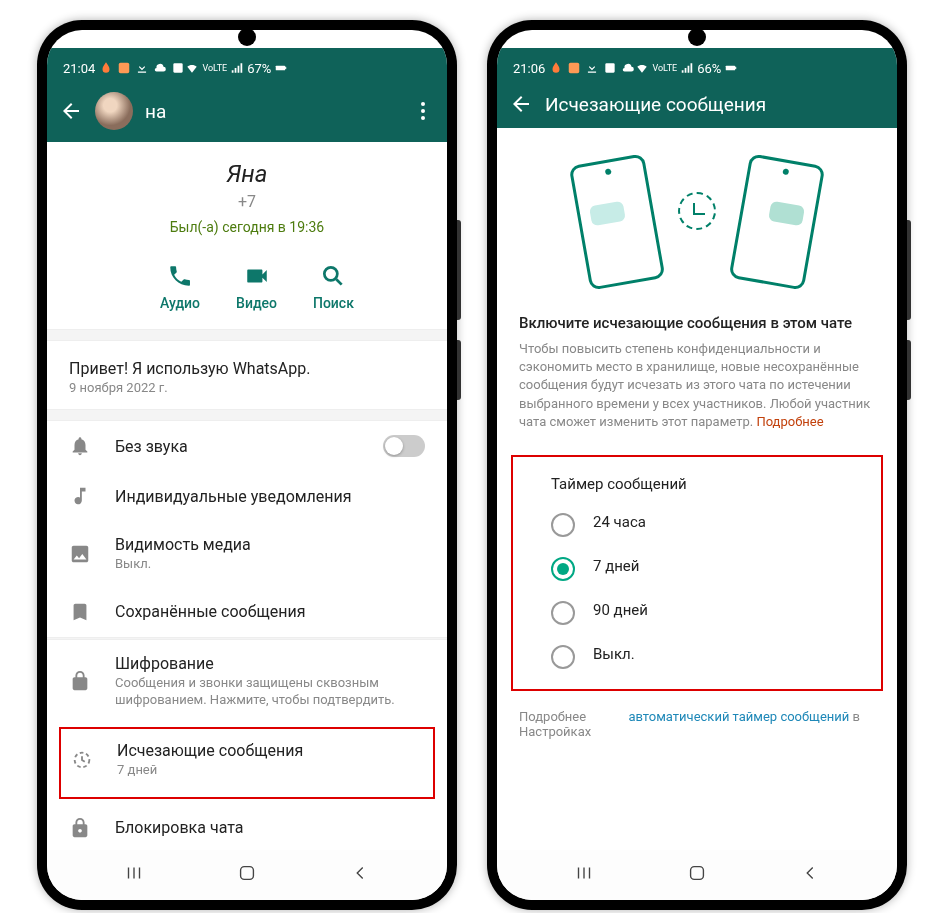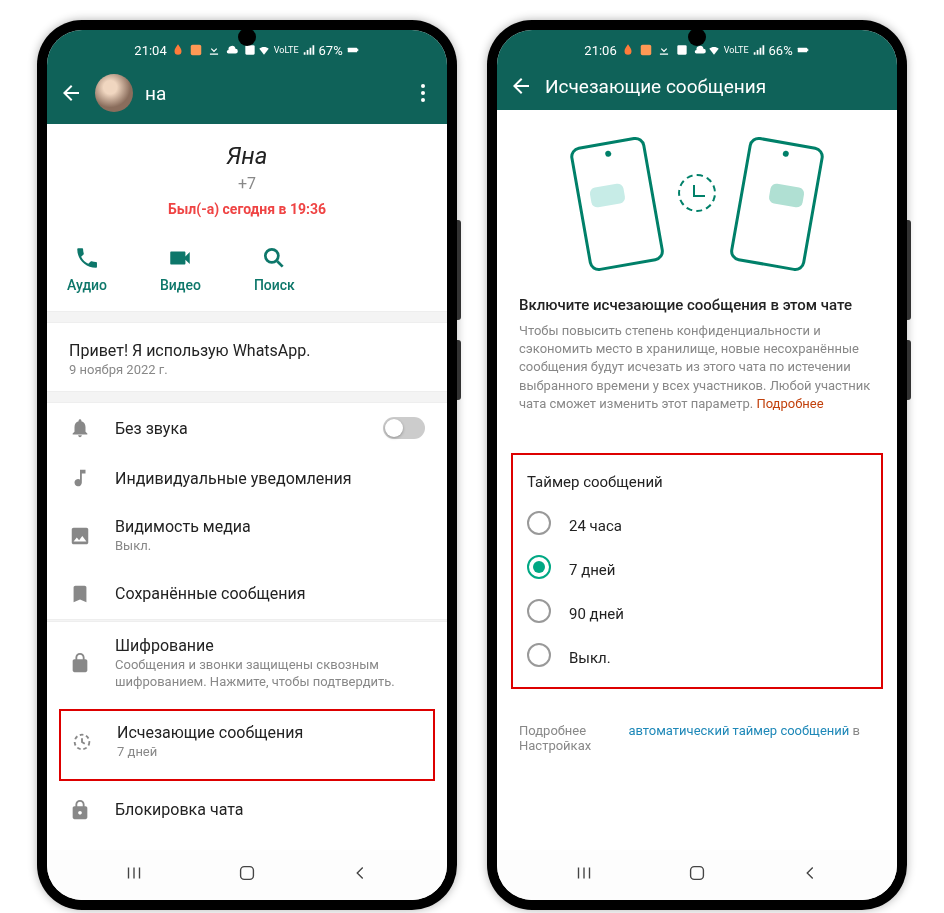--- a/index.html
+++ b/index.html
@@ -56,25 +56,26 @@
     top: 320px;
     width: 4px;
     height: 60px;
     background: #333;
     border-radius: 0 3px 3px 0;
   }
   .status-bar {
     background: #0f6259;
     color: #fff;
     display: flex;
-    justify-content: center;
+    justify-content: flex-start;
     align-items: center;
     padding: 8px 16px 4px 16px;
     font-size: 13px;
     height: 24px;
+    margin-top: 18px;
   }
   .status-left { display: flex; align-items: center; gap: 4px; }
   .status-right { display: flex; align-items: center; gap: 3px; }
   .status-icon { width: 14px; height: 14px; display: inline-block; }
   .header {
     background: #0f6259;
     color: #fff;
     display: flex;
     align-items: center;
     padding: 8px 12px 12px 12px;
@@ -96,25 +97,25 @@
   .header-title { font-size: 19px; font-weight: 400; flex: 1; }
   .header-title-large { font-size: 19px; font-weight: 400; flex: 1; }
   .dots-vert { width: 24px; height: 24px; }
   .content-scroll { flex: 1; overflow-y: auto; background: #fff; }
   .profile-header {
     text-align: center;
     padding: 18px 20px 14px 20px;
   }
   .profile-name { font-size: 24px; color: #222; font-weight: 400; margin-bottom: 4px; font-style: italic; }
   .profile-phone { font-size: 16px; color: #888; margin-bottom: 8px; }
-  .profile-status { font-size: 14px; color: #ef4444; font-weight: bold; }
+  .profile-status { font-size: 14px; color: #4d7c0f; }
   .action-row {
     display: flex;
-    justify-content: flex-start;
-    gap: 53px;
+    justify-content: center;
+    gap: 36px;
     padding: 14px 0 18px 0;
     margin-left: 20px;
   }
   .action-item { text-align: center; color: #0d776a; cursor: pointer; }
   .action-icon { width: 26px; height: 26px; margin: 0 auto 6px auto; display: block; }
   .action-label { font-size: 14px; font-weight: 500; }
   .divider { height: 10px; background: #f4f4f4; border-top: 1px solid #eee; border-bottom: 1px solid #eee; }
   .section-block { padding: 18px 22px 14px 22px; }
   .about-text { font-size: 16px; color: #222; margin-bottom: 2px; }
   .about-date { font-size: 13px; color: #888; }
@@ -211,21 +212,21 @@
     transform: translate(-4px,-8px);
   }
   .desc-block { padding: 10px 22px 18px 22px; }
   .desc-title { font-size: 15px; color: #222; font-weight: 500; margin-bottom: 8px; }
   .desc-text { font-size: 13px; color: #888; line-height: 1.4; }
   .desc-link { color: #c2410c; }
   .radio-section { padding: 8px 0 10px 0; }
   .radio-title { font-size: 15px; color: #222; padding: 10px 14px; }
   .radio-item {
     display: flex;
-    align-items: flex-end;
+    align-items: flex-start;
     gap: 18px;
     padding: 10px 14px;
     cursor: pointer;
   }
   .radio-circle {
     width: 20px; height: 20px;
     border: 2px solid #999;
     border-radius: 50%;
     position: relative;
   }
@@ -473,21 +474,21 @@
         <div class="phone-illust right">
             <div class="bubble r"></div>
           </div>
       </div>
       <div class="desc-block">
         <div class="desc-title">Включите исчезающие сообщения в этом чате</div>
         <div class="desc-text">
           <span>Чтобы повысить степень конфиденциальности и сэкономить место в хранилище, новые несохранённые сообщения будут исчезать из этого чата по истечении выбранного времени у всех участников. Любой участник чата сможет изменить этот параметр. </span><span class="desc-link">Подробнее</span>
         </div>
       </div>
-      <div class="radio-section highlight-red" style="margin:22px 14px;">
+      <div class="radio-section highlight-red" style="margin:6px 14px;padding-left:24px;">
         <div class="radio-title">Таймер сообщений</div>
         <div class="radio-item">
           <div class="radio-circle"></div>
           <div class="radio-label">24 часа</div>
         </div>
         <div class="radio-item">
           <div class="radio-circle selected"></div>
           <div class="radio-label">7 дней</div>
         </div>
         <div class="radio-item">

